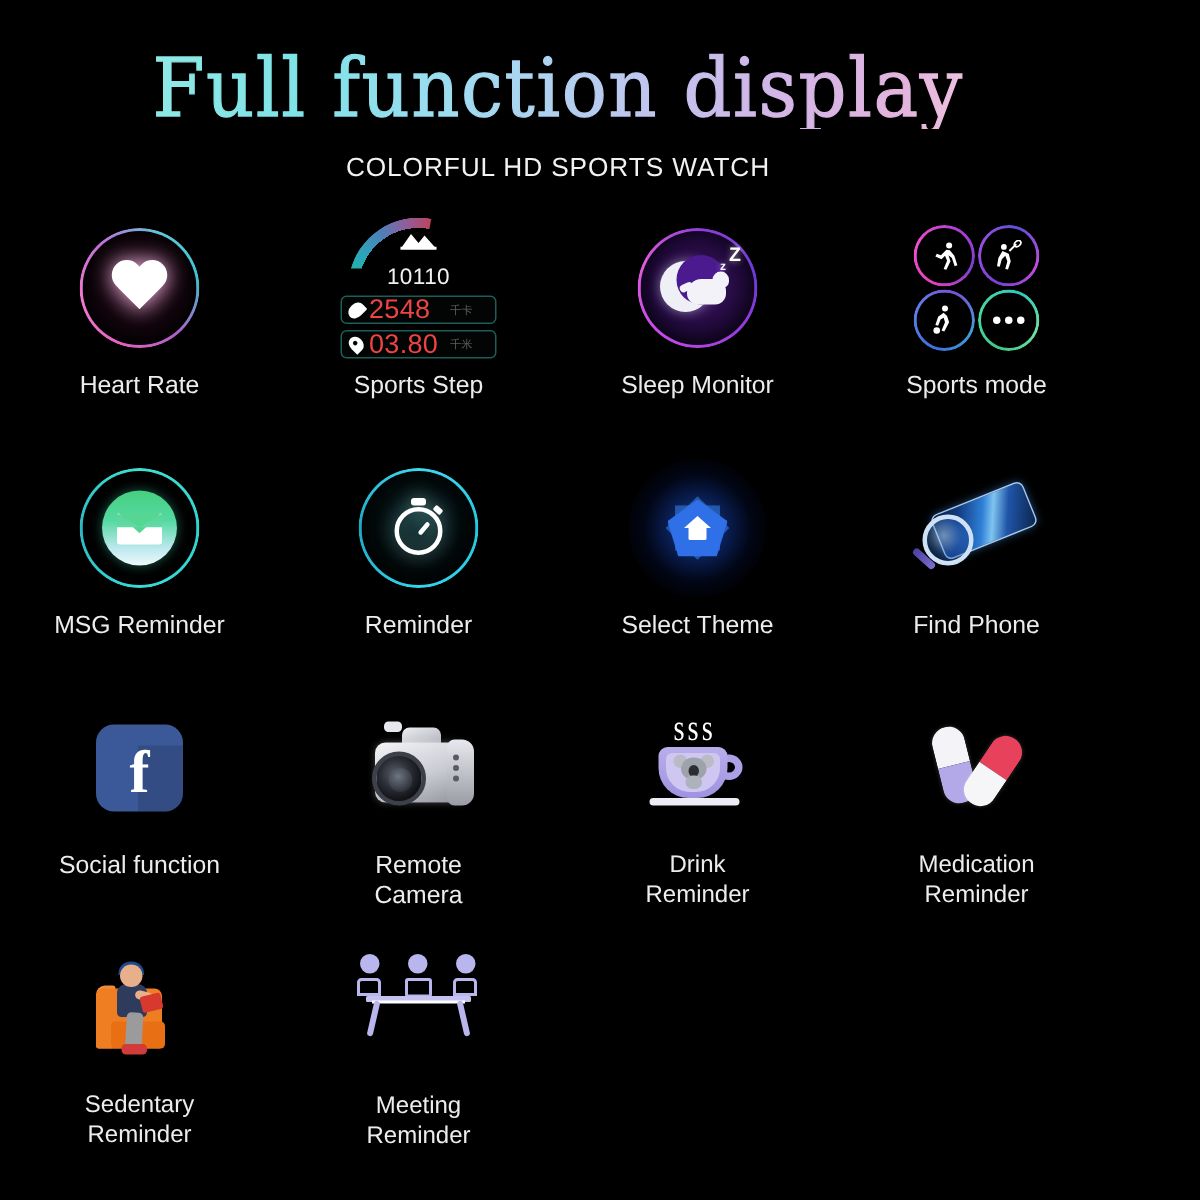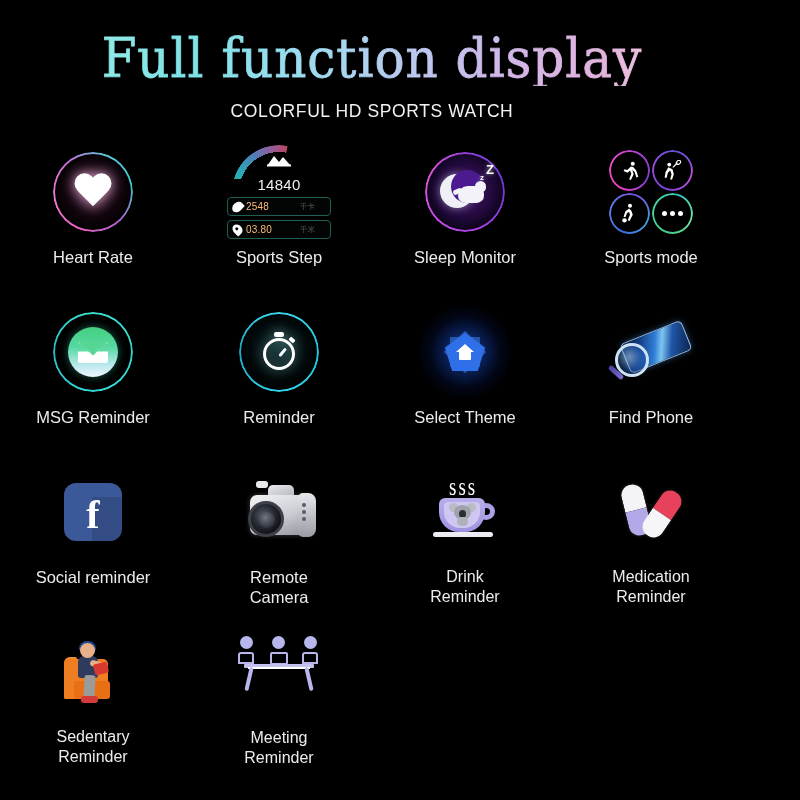--- a/index.html
+++ b/index.html
@@ -125,21 +125,21 @@
     position:absolute;top:0;left:0;
   }
   .mountain{position:absolute;left:50%;top:7px;transform:translateX(-50%);width:26px;height:15px;}
   .steps{color:#f0f0f0;font-size:15px;margin-top:-3px;letter-spacing:0.3px;}
   .pill{
     margin-top:4px;width:104px;height:19px;
     border:1px solid #1d5e56;border-radius:4px;
     display:flex;align-items:center;gap:4px;padding:0 5px;
     box-sizing:border-box;background:#020504;
   }
-  .pill .v{color:#fdba74;font-size:10px;letter-spacing:0.2px;}
+  .pill .v{color:#ef4444;font-size:18px;letter-spacing:0.2px;}
   .pill .u{color:#5a5f5e;font-size:7.5px;margin-left:auto;margin-right:10px;}
   .flame{width:9px;height:12px;background:#fff;border-radius:50% 8% 50% 50%;transform:rotate(45deg);flex:0 0 auto;}
   .pinic{width:9px;height:11px;background:#fff;border-radius:50% 50% 50% 0;transform:rotate(-45deg);flex:0 0 auto;position:relative;}
   .pinic::after{content:"";position:absolute;left:2.6px;top:2.6px;width:3.6px;height:3.6px;border-radius:50%;background:#020504;}
 
   
   .moonwrap{position:relative;width:54px;height:52px;}
   .moon{position:absolute;left:2px;top:8px;width:34px;height:34px;border-radius:50%;background:#eef0f6;box-shadow:0 0 8px rgba(230,230,255,0.5);}
   .moon::after{content:"";position:absolute;left:11px;top:-4px;width:33px;height:33px;border-radius:50%;background:#4a1a8e;}
   .cat{position:absolute;left:20px;top:20px;width:26px;height:17px;background:#f3f2f8;border-radius:12px 10px 9px 9px;}
@@ -300,21 +300,21 @@
     <div class="cell">
       <div class="art">
         <div class="step">
           <div class="gaugewrap">
             <div class="gauge"></div>
             <svg class="mountain" viewBox="0 0 26 15">
               <path d="M1 14 L8 4 L13 10 L17 5 L25 14 Z" fill="#ffffff"></path>
               <rect x="1" y="12.5" width="24" height="2" fill="#ffffff"></rect>
             </svg>
           </div>
-          <div class="steps">14840</div>
+          <div class="steps">10110</div>
           <div class="pill">
             <span class="flame"></span>
             <span class="v">2548</span>
             <span class="u">千卡</span>
           </div>
           <div class="pill">
             <span class="pinic"></span>
             <span class="v">03.80</span>
             <span class="u">千米</span>
           </div>
@@ -434,21 +434,21 @@
       <div class="lbl">Find Phone</div>
     </div>
 
     <div class="cell">
       <div class="art">
         <div class="fb">
           <div class="sh"></div>
           <span>f</span>
         </div>
       </div>
-      <div class="lbl">Social reminder</div>
+      <div class="lbl">Social function</div>
     </div>
 
     <div class="cell">
       <div class="art">
         <div class="cam">
           <div class="hump"></div>
             <div class="flash"></div>
           <div class="bodyc"></div>
             <div class="grip"></div>
           <div class="btns"></div>

